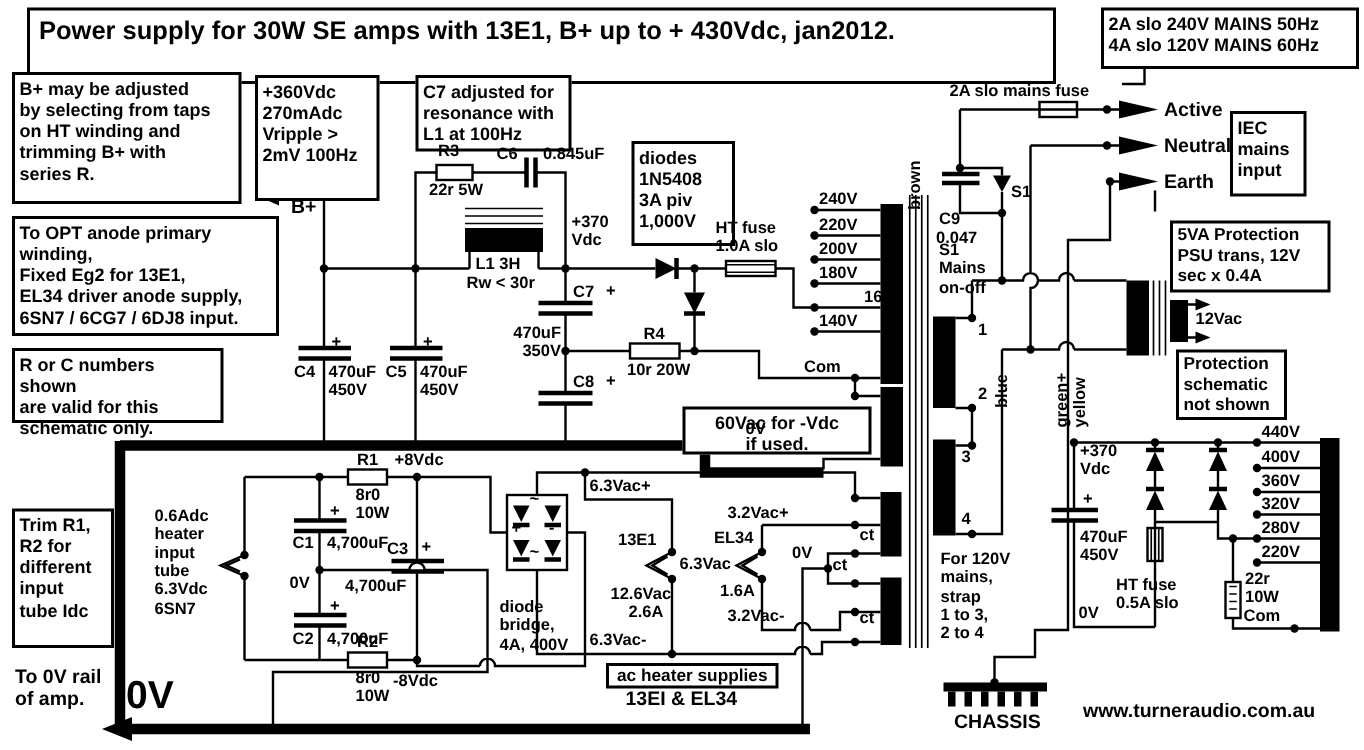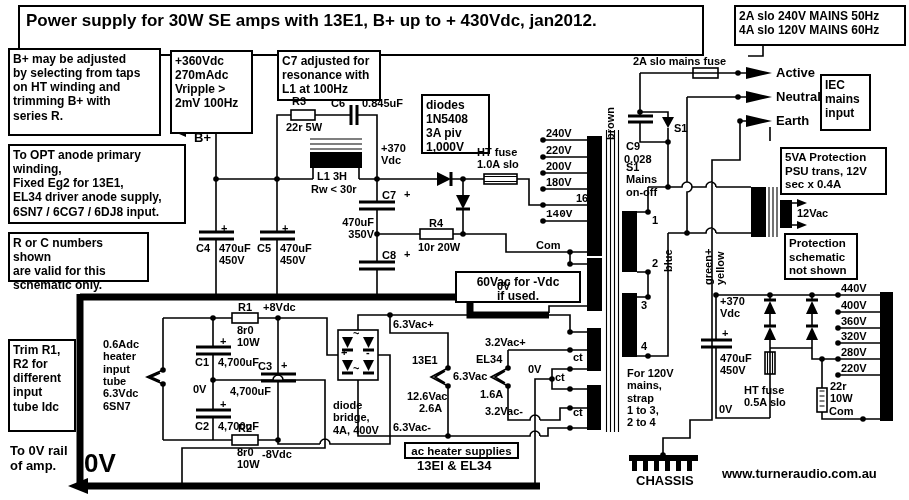--- a/index.html
+++ b/index.html
@@ -221,21 +221,21 @@
 on HT winding and
 trimming B+ with
 series R.</div>
 <div class="box" style="left:170px;top:50px;width:83px;height:84px;">+360Vdc
 270mAdc
 Vripple &gt;
 2mV 100Hz</div>
 <div class="box" style="left:277px;top:50px;width:104px;height:51px;">C7 adjusted for
 resonance with
 L1 at 100Hz</div>
-<div class="box" style="left:421px;top:94px;width:69px;height:60px;">diodes
+<div class="box" style="left:421px;top:94px;width:69px;height:70px;">diodes
 1N5408
 3A piv
 1,000V</div>
 <div class="box" style="left:8px;top:144px;width:178px;height:80px;">To OPT anode primary
 winding,
 Fixed Eg2 for 13E1,
 EL34 driver anode supply,
 6SN7 / 6CG7 / 6DJ8 input.</div>
 <div class="box" style="left:8px;top:232px;width:141px;height:50px;">R or C numbers shown
 are valid  for this
@@ -256,21 +256,21 @@
 different
 input
 tube Idc</div>
 <div class="box" style="left:404px;top:442px;width:115px;height:17px;font-size:11.5px;padding:1px 3px;text-align:center;">ac heater supplies</div>
 
 <div class="L" style="left:546px;top:127px;">240V</div>
 <div class="L" style="left:546px;top:144px;">220V</div>
 <div class="L" style="left:546px;top:160px;">200V</div>
 <div class="L" style="left:546px;top:176px;">180V</div>
 <div class="L" style="left:546px;top:192px;margin-left:30px;">160V</div>
-<div class="L" style="left:546px;top:208px;font-family:Liberation Mono, monospace;">140V</div>
+<div class="L" style="left:546px;top:208px;">140V</div>
 <div class="L" style="left:841px;top:282px;">440V</div>
 <div class="L" style="left:841px;top:299px;">400V</div>
 <div class="L" style="left:841px;top:315px;">360V</div>
 <div class="L" style="left:841px;top:330px;">320V</div>
 <div class="L" style="left:841px;top:346px;">280V</div>
 <div class="L" style="left:841px;top:362px;">220V</div>
 <div class="L" style="left:652px;top:214px;">1</div>
 <div class="L" style="left:652px;top:257px;">2</div>
 <div class="L" style="left:641px;top:299px;">3</div>
 <div class="L" style="left:641px;top:340px;">4</div>
@@ -300,21 +300,21 @@
 450V</div>
 <div class="L" style="left:257px;top:242px;">C5</div>
 <div class="L" style="left:282px;top:222px;">+</div>
 <div class="L" style="left:280px;top:242px;">470uF
 450V</div>
 <div class="L" style="left:497px;top:280px;">0V</div>
 <div class="L" style="left:536px;top:239px;">Com</div>
 <div class="L" style="left:633px;top:55px;">2A slo  mains fuse</div>
 <div class="L rot" style="left:604px;top:140px;">brown</div>
 <div class="L" style="left:626px;top:140px;">C9</div>
-<div class="L" style="left:624px;top:153px;">0.028</div>
+<div class="L" style="left:624px;top:153px;">0.047</div>
 <div class="L" style="left:674px;top:122px;">S1</div>
 <div class="L" style="left:626px;top:161px;">S1
 Mains
 on-off</div>
 <div class="L t13" style="left:776px;top:66px;">Active</div>
 <div class="L t13" style="left:776px;top:90px;">Neutral</div>
 <div class="L t13" style="left:776px;top:114px;">Earth</div>
 <div class="L rot" style="left:662px;top:272px;">blue</div>
 <div class="L rot" style="left:702px;top:285px;">green+
 yellow</div>

